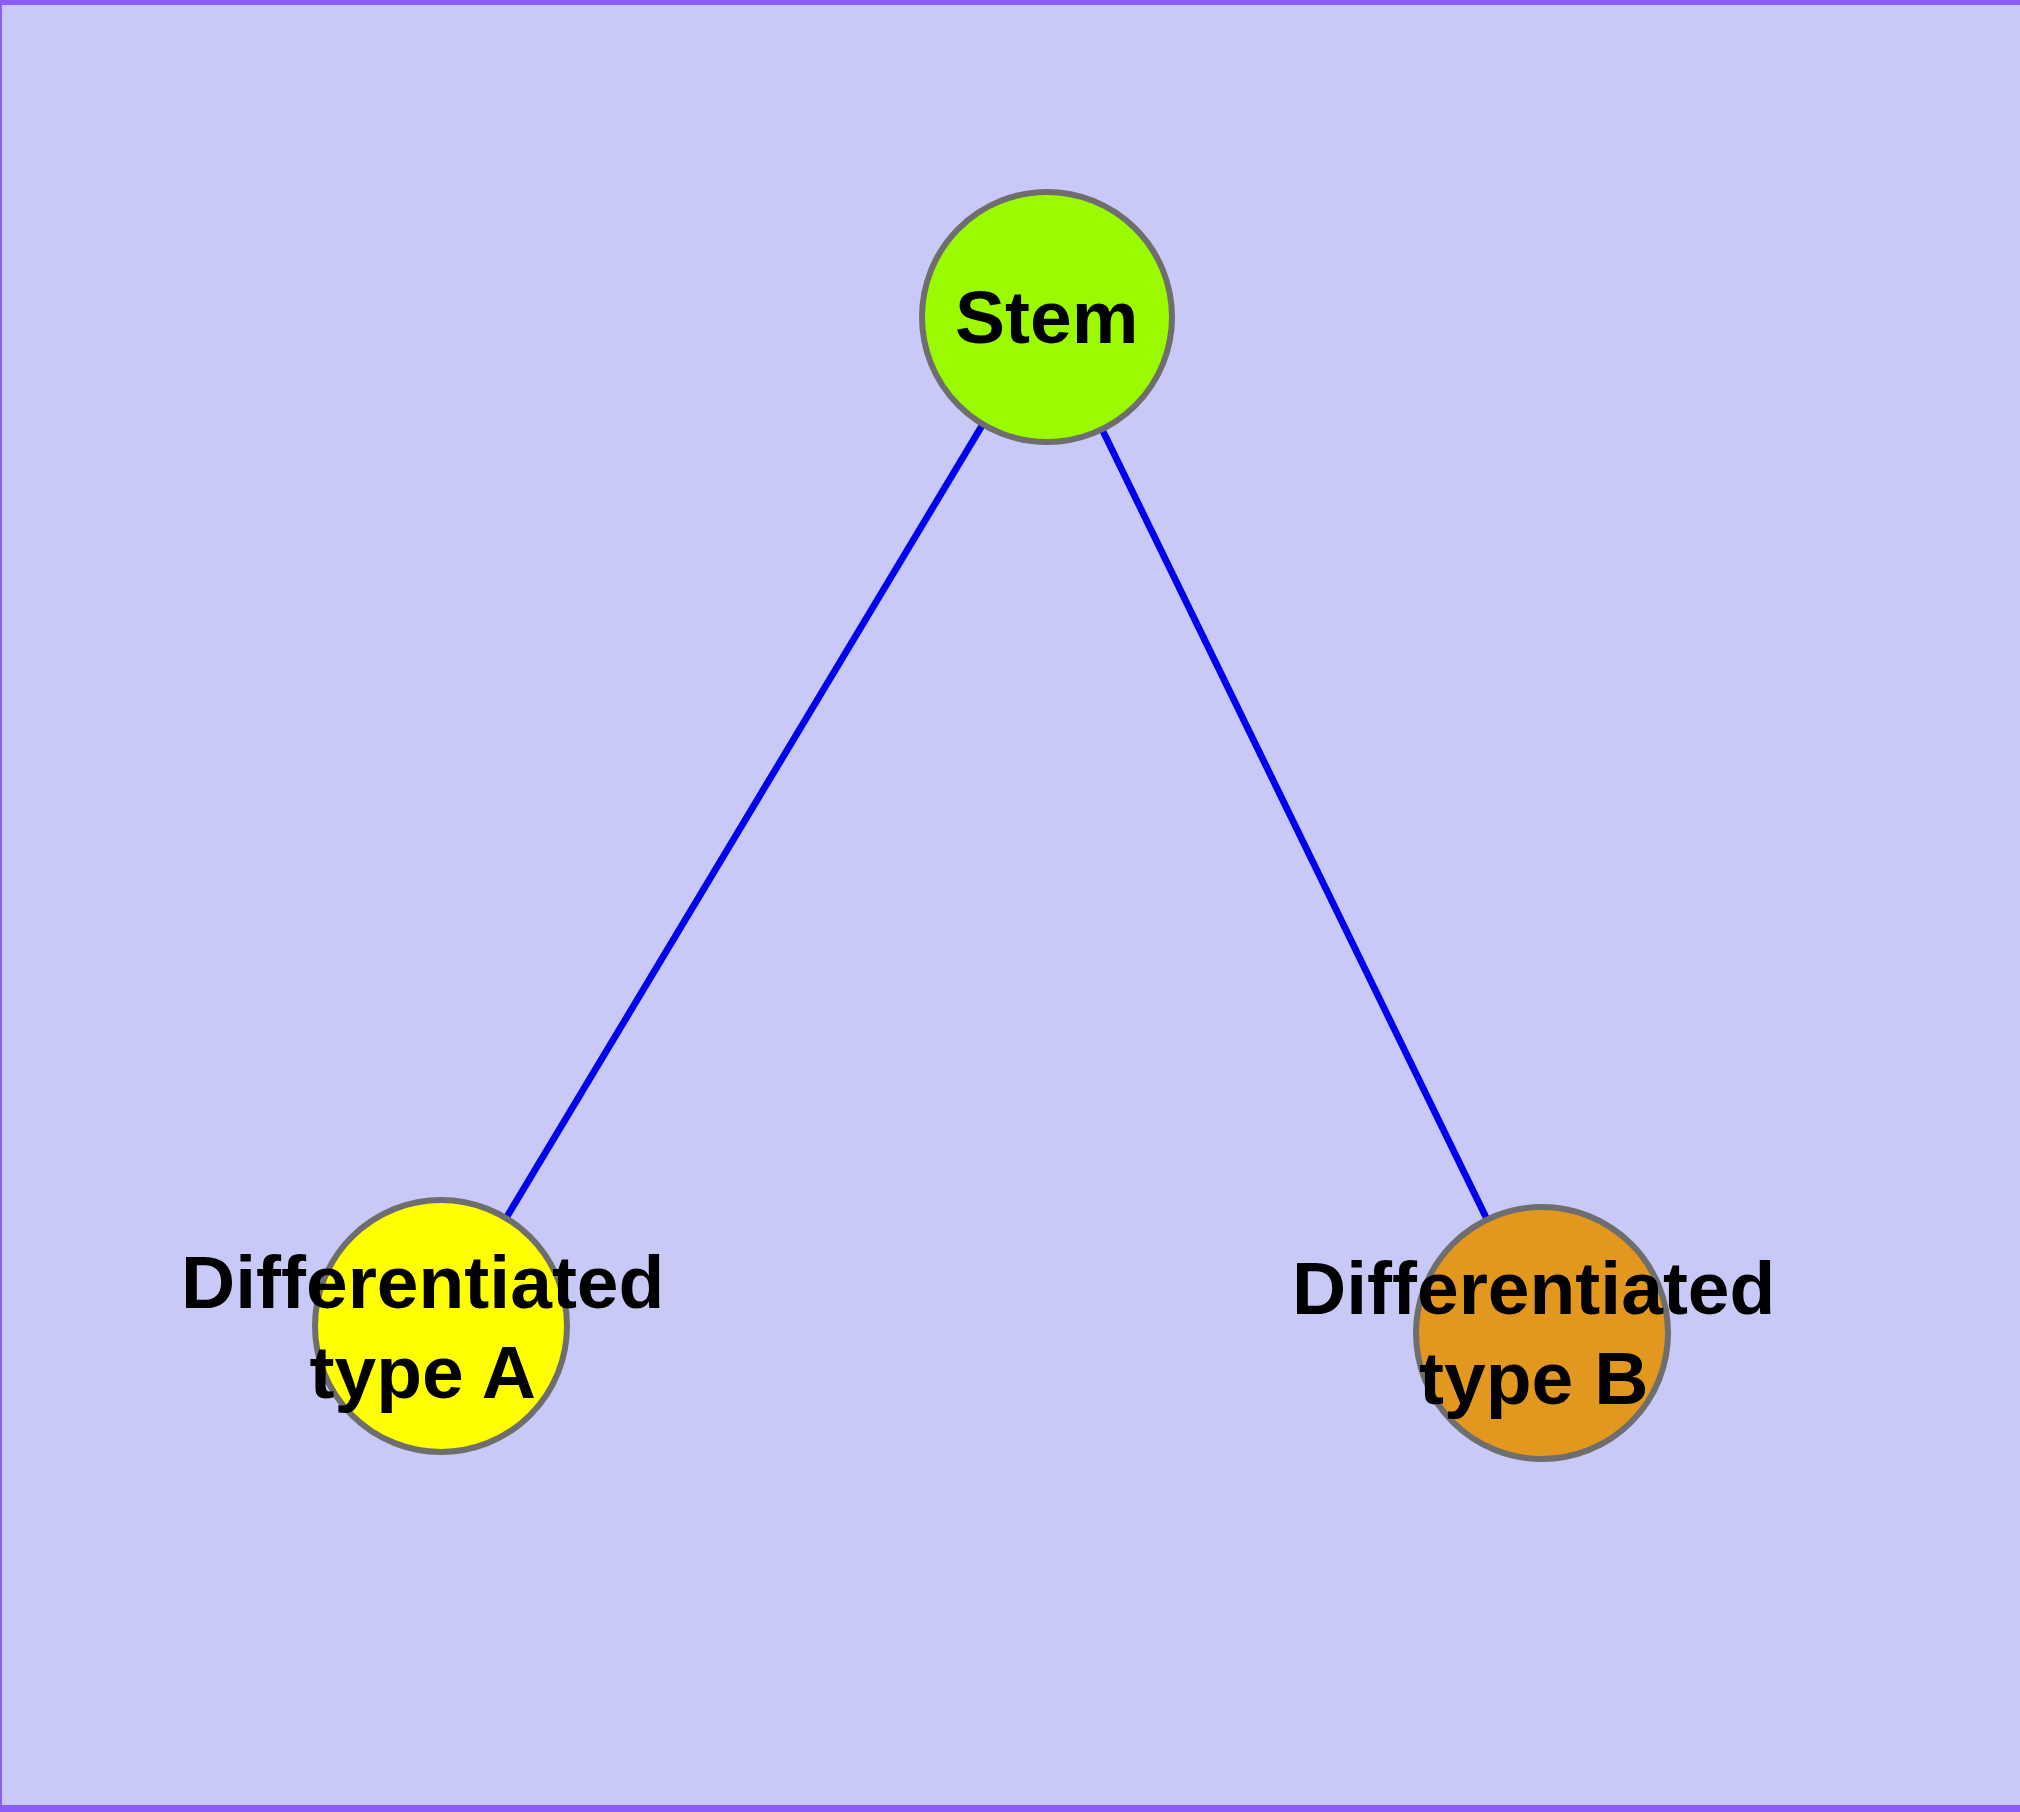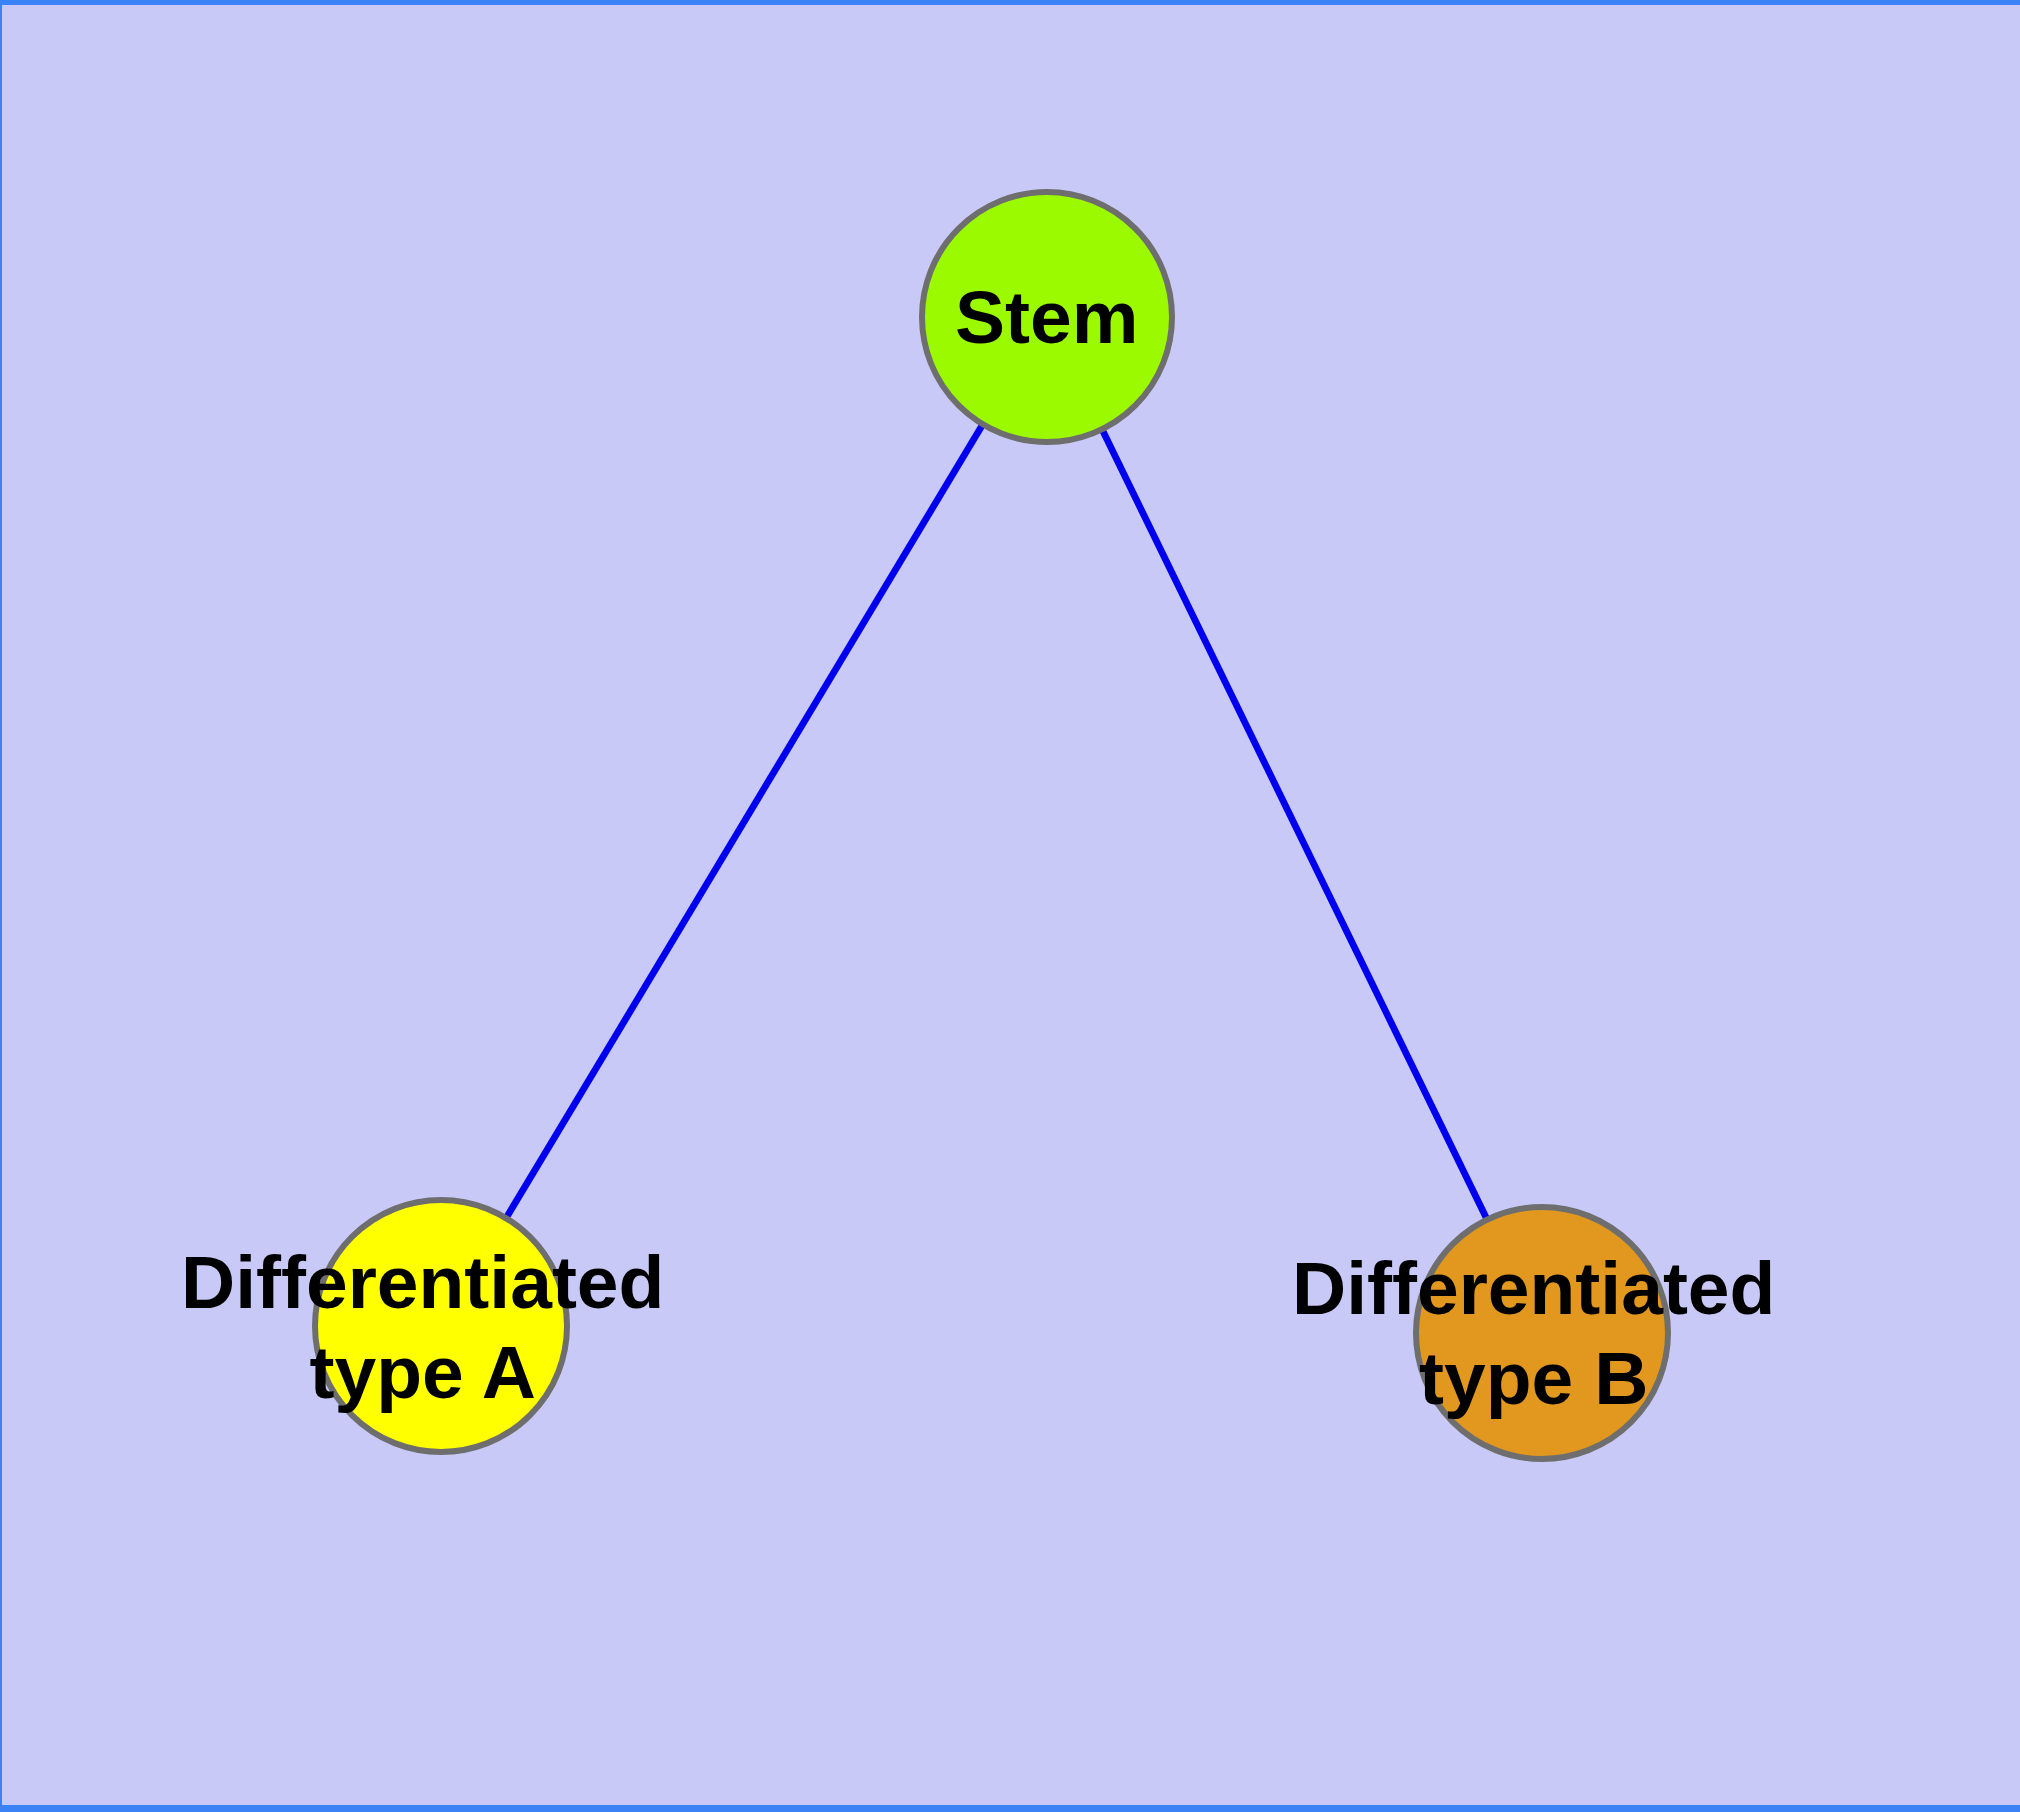--- a/index.html
+++ b/index.html
@@ -46,21 +46,21 @@
     font-size: 75px;
     line-height: 90px;
     text-align: center;
     white-space: pre-line;
     letter-spacing: 0;
   }
 </style>
 </head>
 <body>
 
-<div class="page" style="background-color: #3b82f6;">
+<div class="page" style="background-color: #8b5cf6;">
   <div class="canvas" style="background-color: rgb(201, 201, 248);">
 
     <svg class="edges" viewBox="0 0 2381 2124" preserveAspectRatio="none">
       <line x1="1233" y1="368" x2="518" y2="1559" style="stroke: rgb(0, 0, 238);"></line>
       <line x1="1233" y1="368" x2="1817" y2="1567" style="stroke: rgb(0, 0, 238);"></line>
     </svg>
 
     <div class="node-circle" style="left: 917px; top: 184px; width: 256px; height: 256px; background-color: rgb(155, 250, 0); border-color: rgb(110, 110, 110);"></div>
     <div class="node-label" style="left: 1045px; top: 312px; color: rgb(0, 0, 0);">Stem</div>
 

